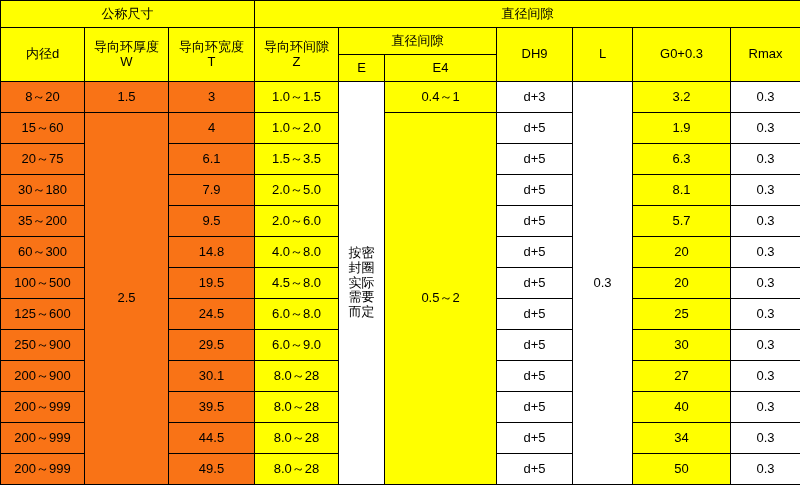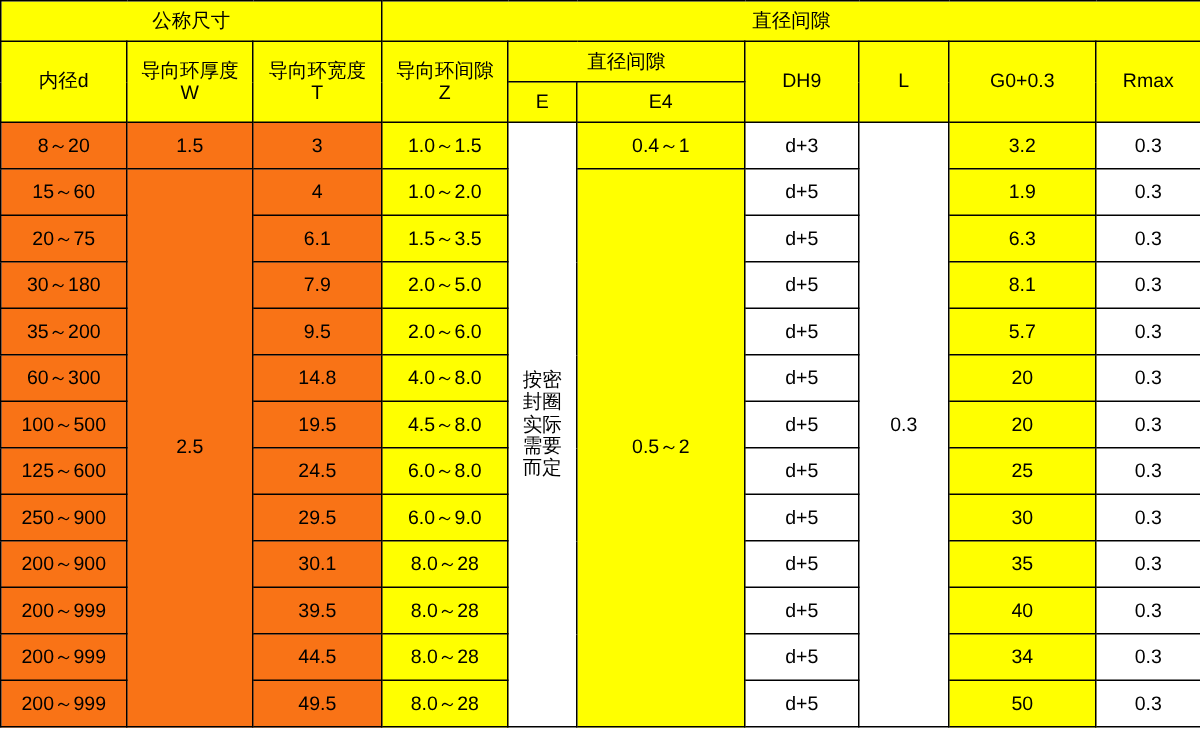--- a/index.html
+++ b/index.html
@@ -204,21 +204,21 @@
         <td class="white bodycell">d+5</td>
         <td class="yellow bodycell">30</td>
         <td class="white bodycell">0.3</td>
       </tr>
 
       <tr>
         <td class="cyan bodycell">200～900</td>
         <td class="cyan bodycell">30.1</td>
         <td class="yellow bodycell">8.0～28</td>
         <td class="white bodycell">d+5</td>
-        <td class="yellow bodycell">35</td>
+        <td class="yellow bodycell">27</td>
         <td class="white bodycell">0.3</td>
       </tr>
 
       <tr>
         <td class="cyan bodycell">200～999</td>
         <td class="cyan bodycell">39.5</td>
         <td class="yellow bodycell">8.0～28</td>
         <td class="white bodycell">d+5</td>
         <td class="yellow bodycell">40</td>
         <td class="white bodycell">0.3</td>

